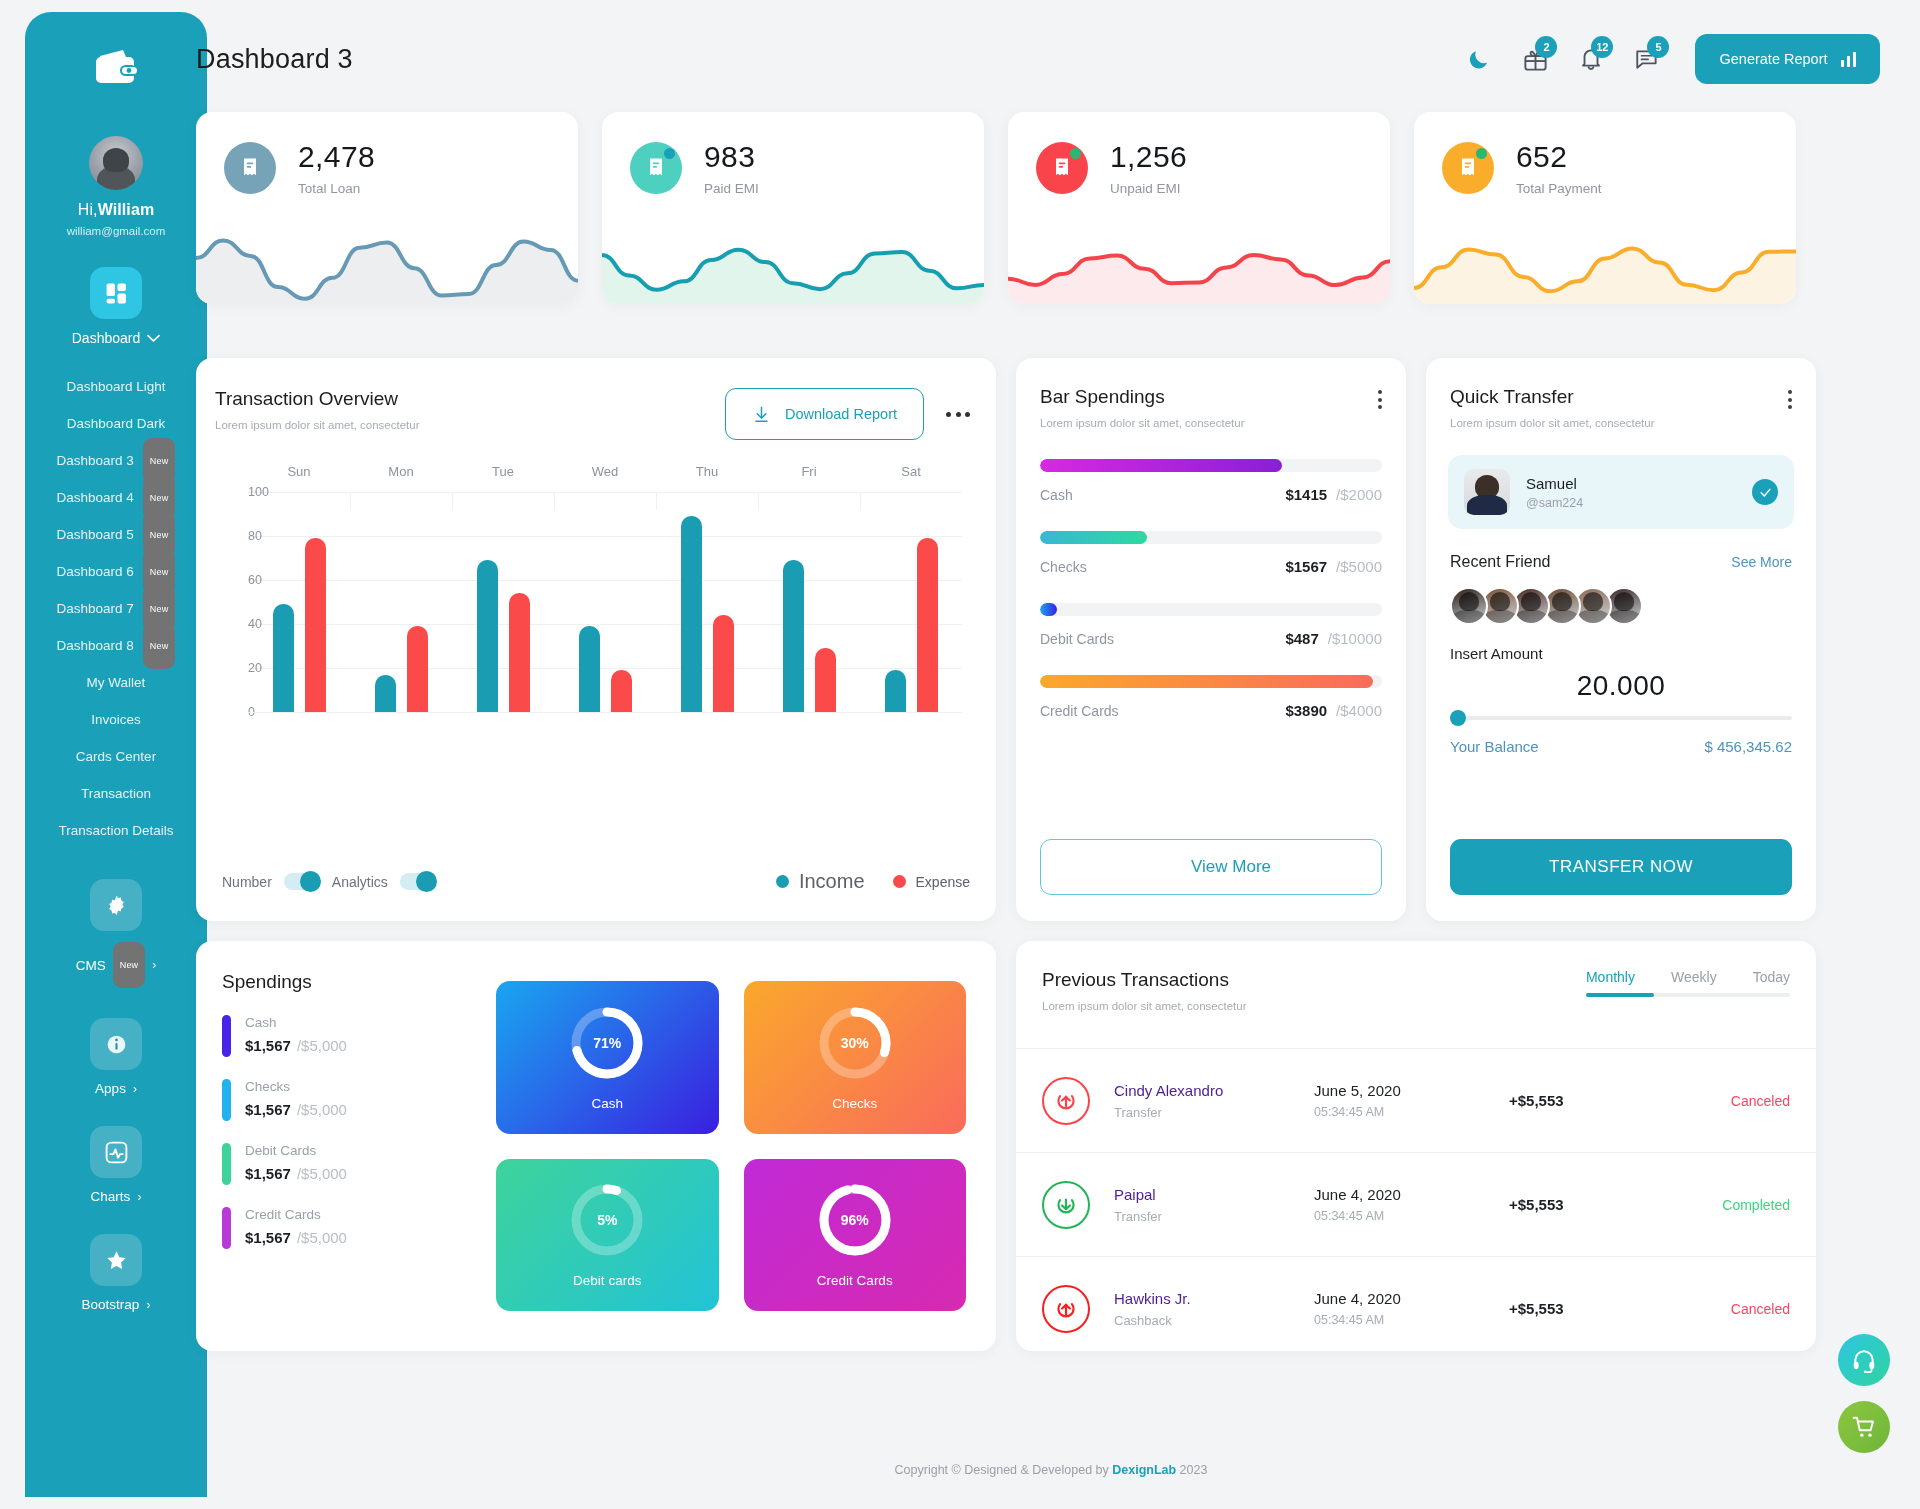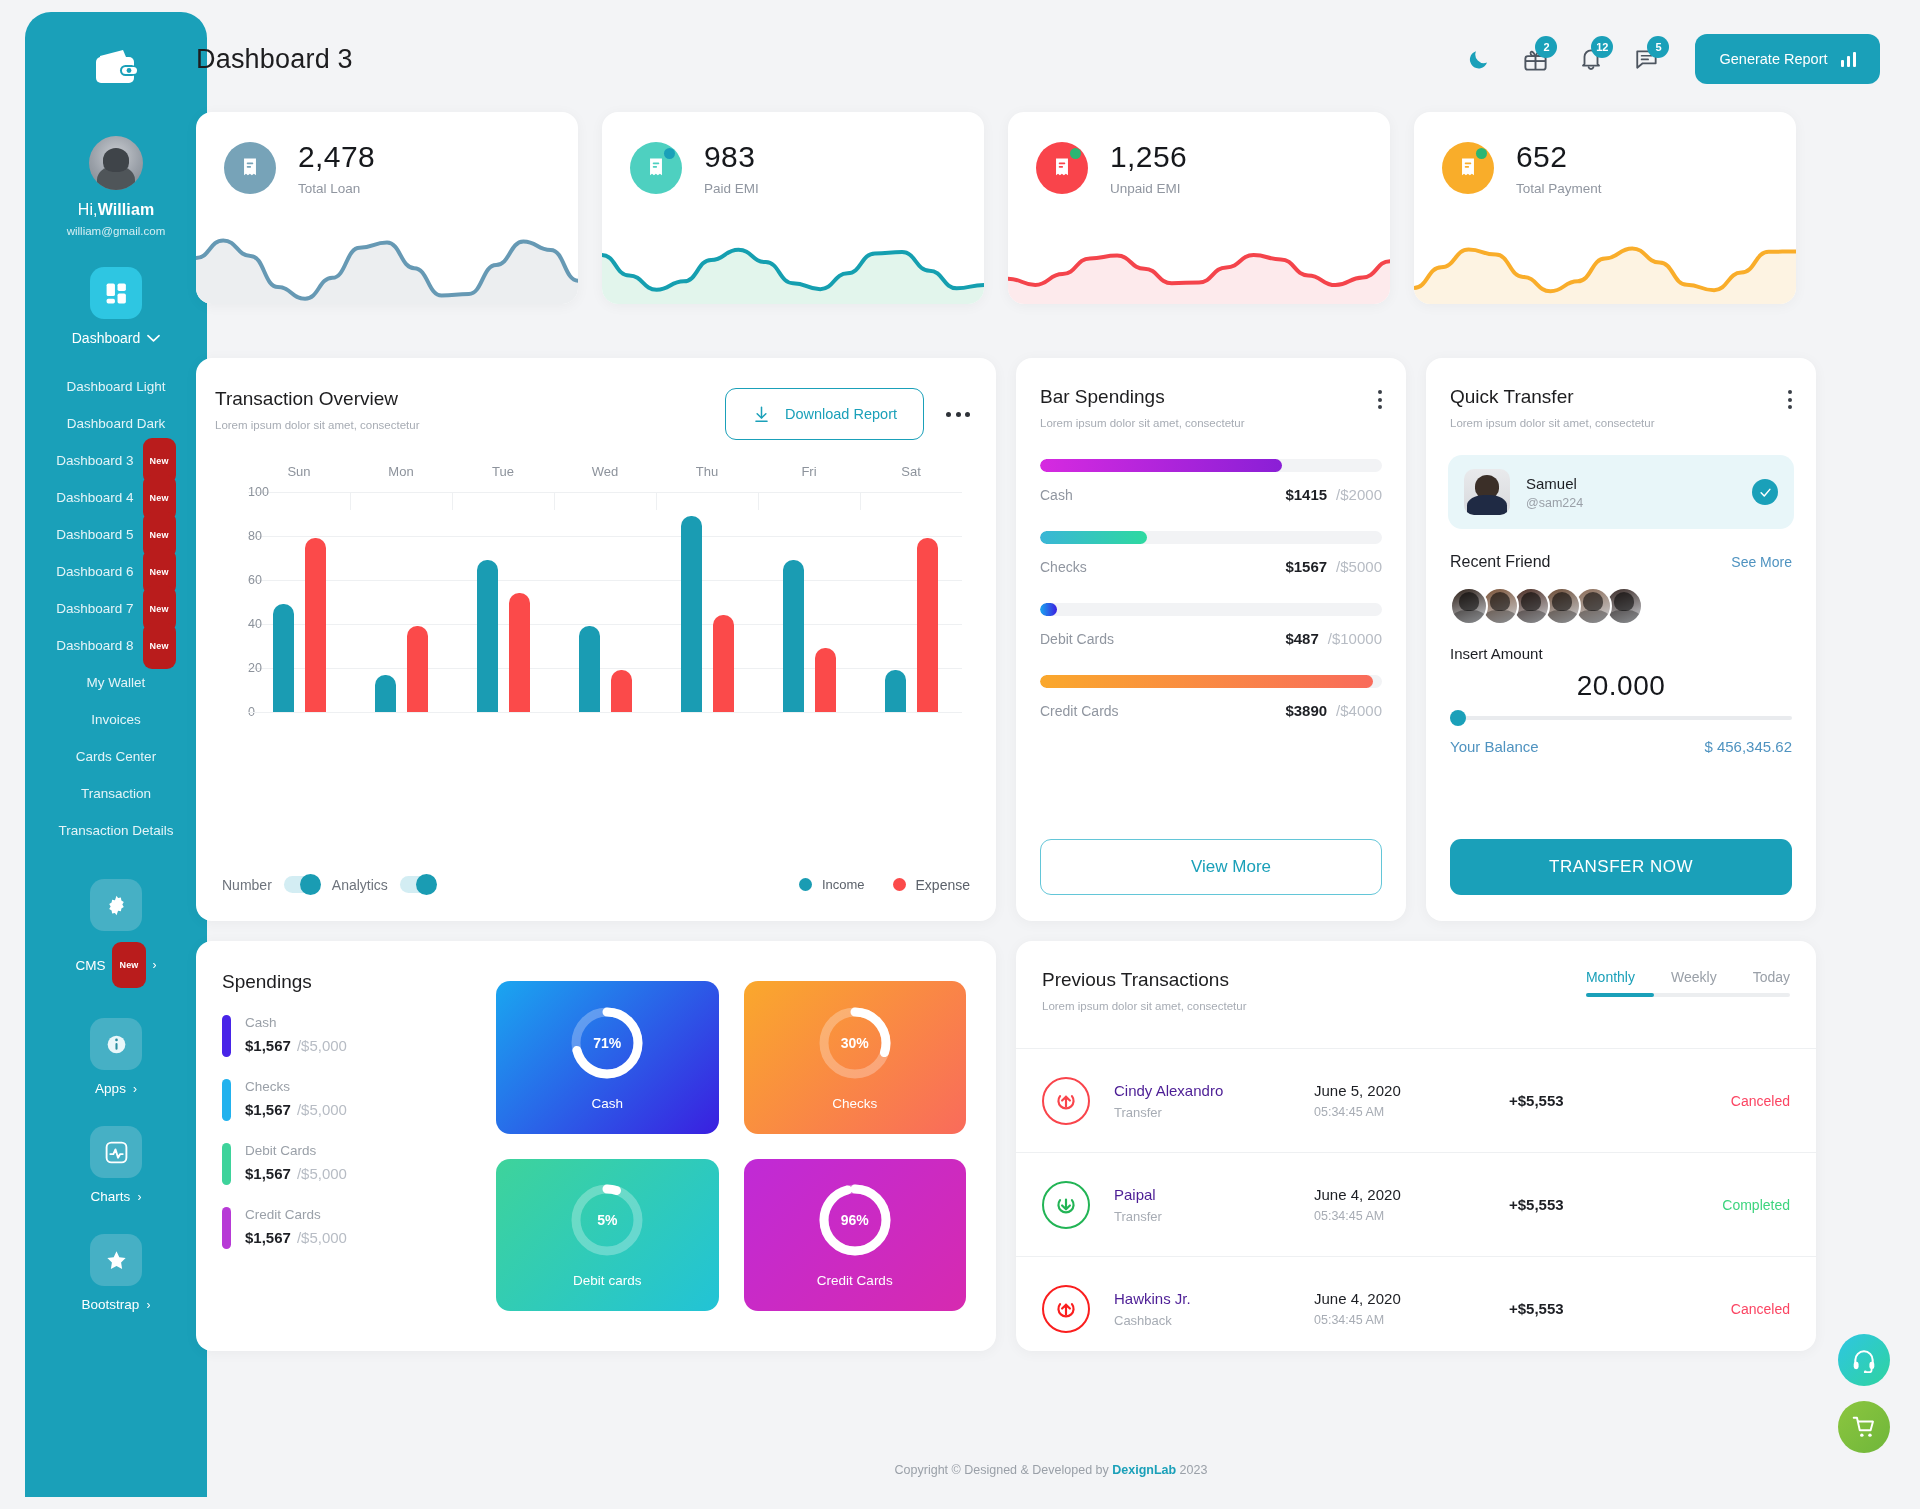--- a/index.html
+++ b/index.html
@@ -52,21 +52,21 @@
     display: flex; align-items: center; justify-content: center; gap: 7px;
   }
   .nav-label.sm { font-size: 13.5px; }
 
   .submenu { margin-top: 22px; }
   .submenu-item {
     color: #e4f4f8; font-size: 13.5px;
     height: 37px; display: flex; align-items: center; justify-content: center; gap: 9px;
   }
   .badge-new {
-    background: #b91c1c; color: #fff; font-size: 9px; font-weight: 700;
+    background: #737373; color: #fff; font-size: 9px; font-weight: 400;
     padding: 18px 7px; border-radius: 9px; letter-spacing: .2px;
   }
   .chev { font-size: 12px; color: #fff; }
 
   
   #main { position: absolute; left: 182px; top: 0; width: 1738px; height: 1509px; }
 
   
   #header {
     position: absolute; left: 14px; top: 28px; right: 0; height: 62px;
@@ -561,21 +561,21 @@
         <div class="gline" style="top:248px; left:28px; right:10px;"></div>
       </div>
 
     <div style="position:absolute; left:26px; right:26px; bottom:28px; display:flex; align-items:center;">
       <span style="font-size:14px;color:#6d737c;">Number</span>
       <span class="toggle" style="margin:0 12px;"></span>
       <span style="font-size:14px;color:#6d737c;">Analytics</span>
       <span class="toggle" style="margin-left:12px;"></span>
       <span style="margin-left:auto; display:flex; align-items:center; gap:10px;">
         <span class="leg-dot" style="background:#1a9cb3"></span>
-        <span style="font-size:13px;color:#5c626b;">Income</span>
+        <span style="font-size:20px;color:#5c626b;">Income</span>
         <span class="leg-dot" style="background:#fb4a4a; margin-left:18px;"></span>
         <span style="font-size:14px;color:#5c626b;">Expense</span>
       </span>
     </div>
   </div>
 
   <div class="panel card" style="left:834px; top:358px; width:390px; height:563px;">
     <div style="display:flex; align-items:flex-start; padding:28px 24px 0 24px;">
       <div>
         <div class="p-title">Bar Spendings</div>

